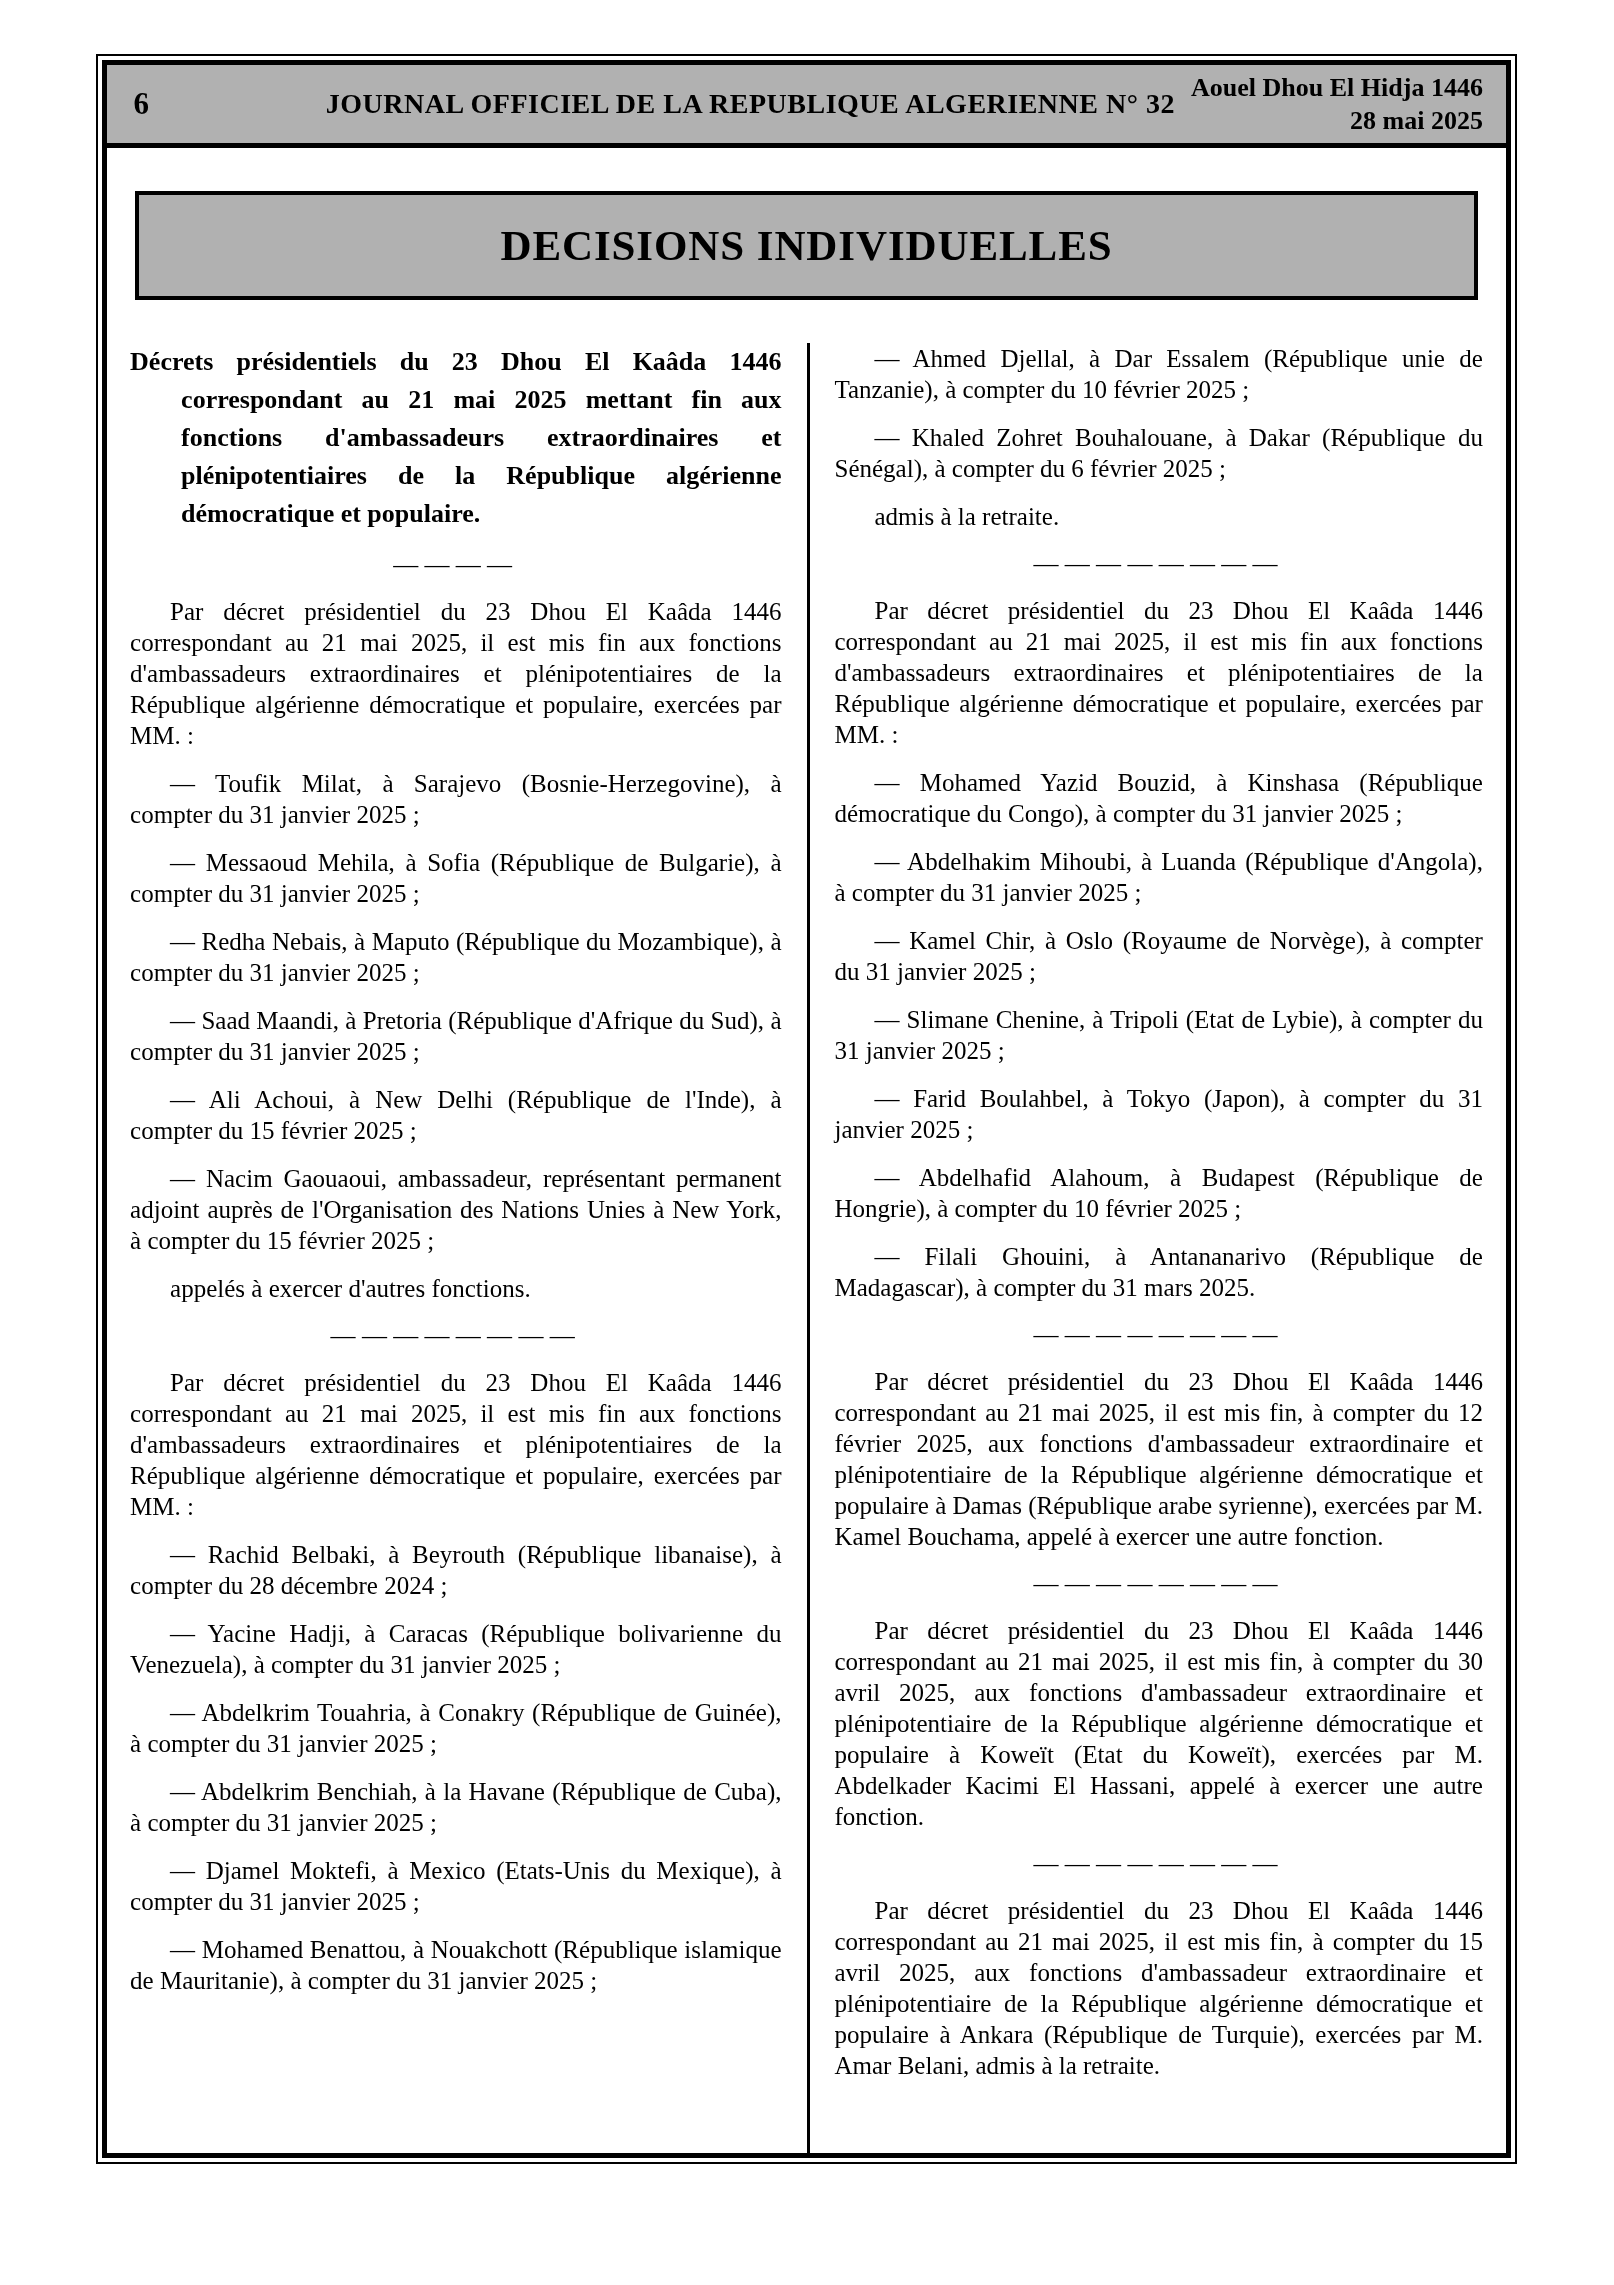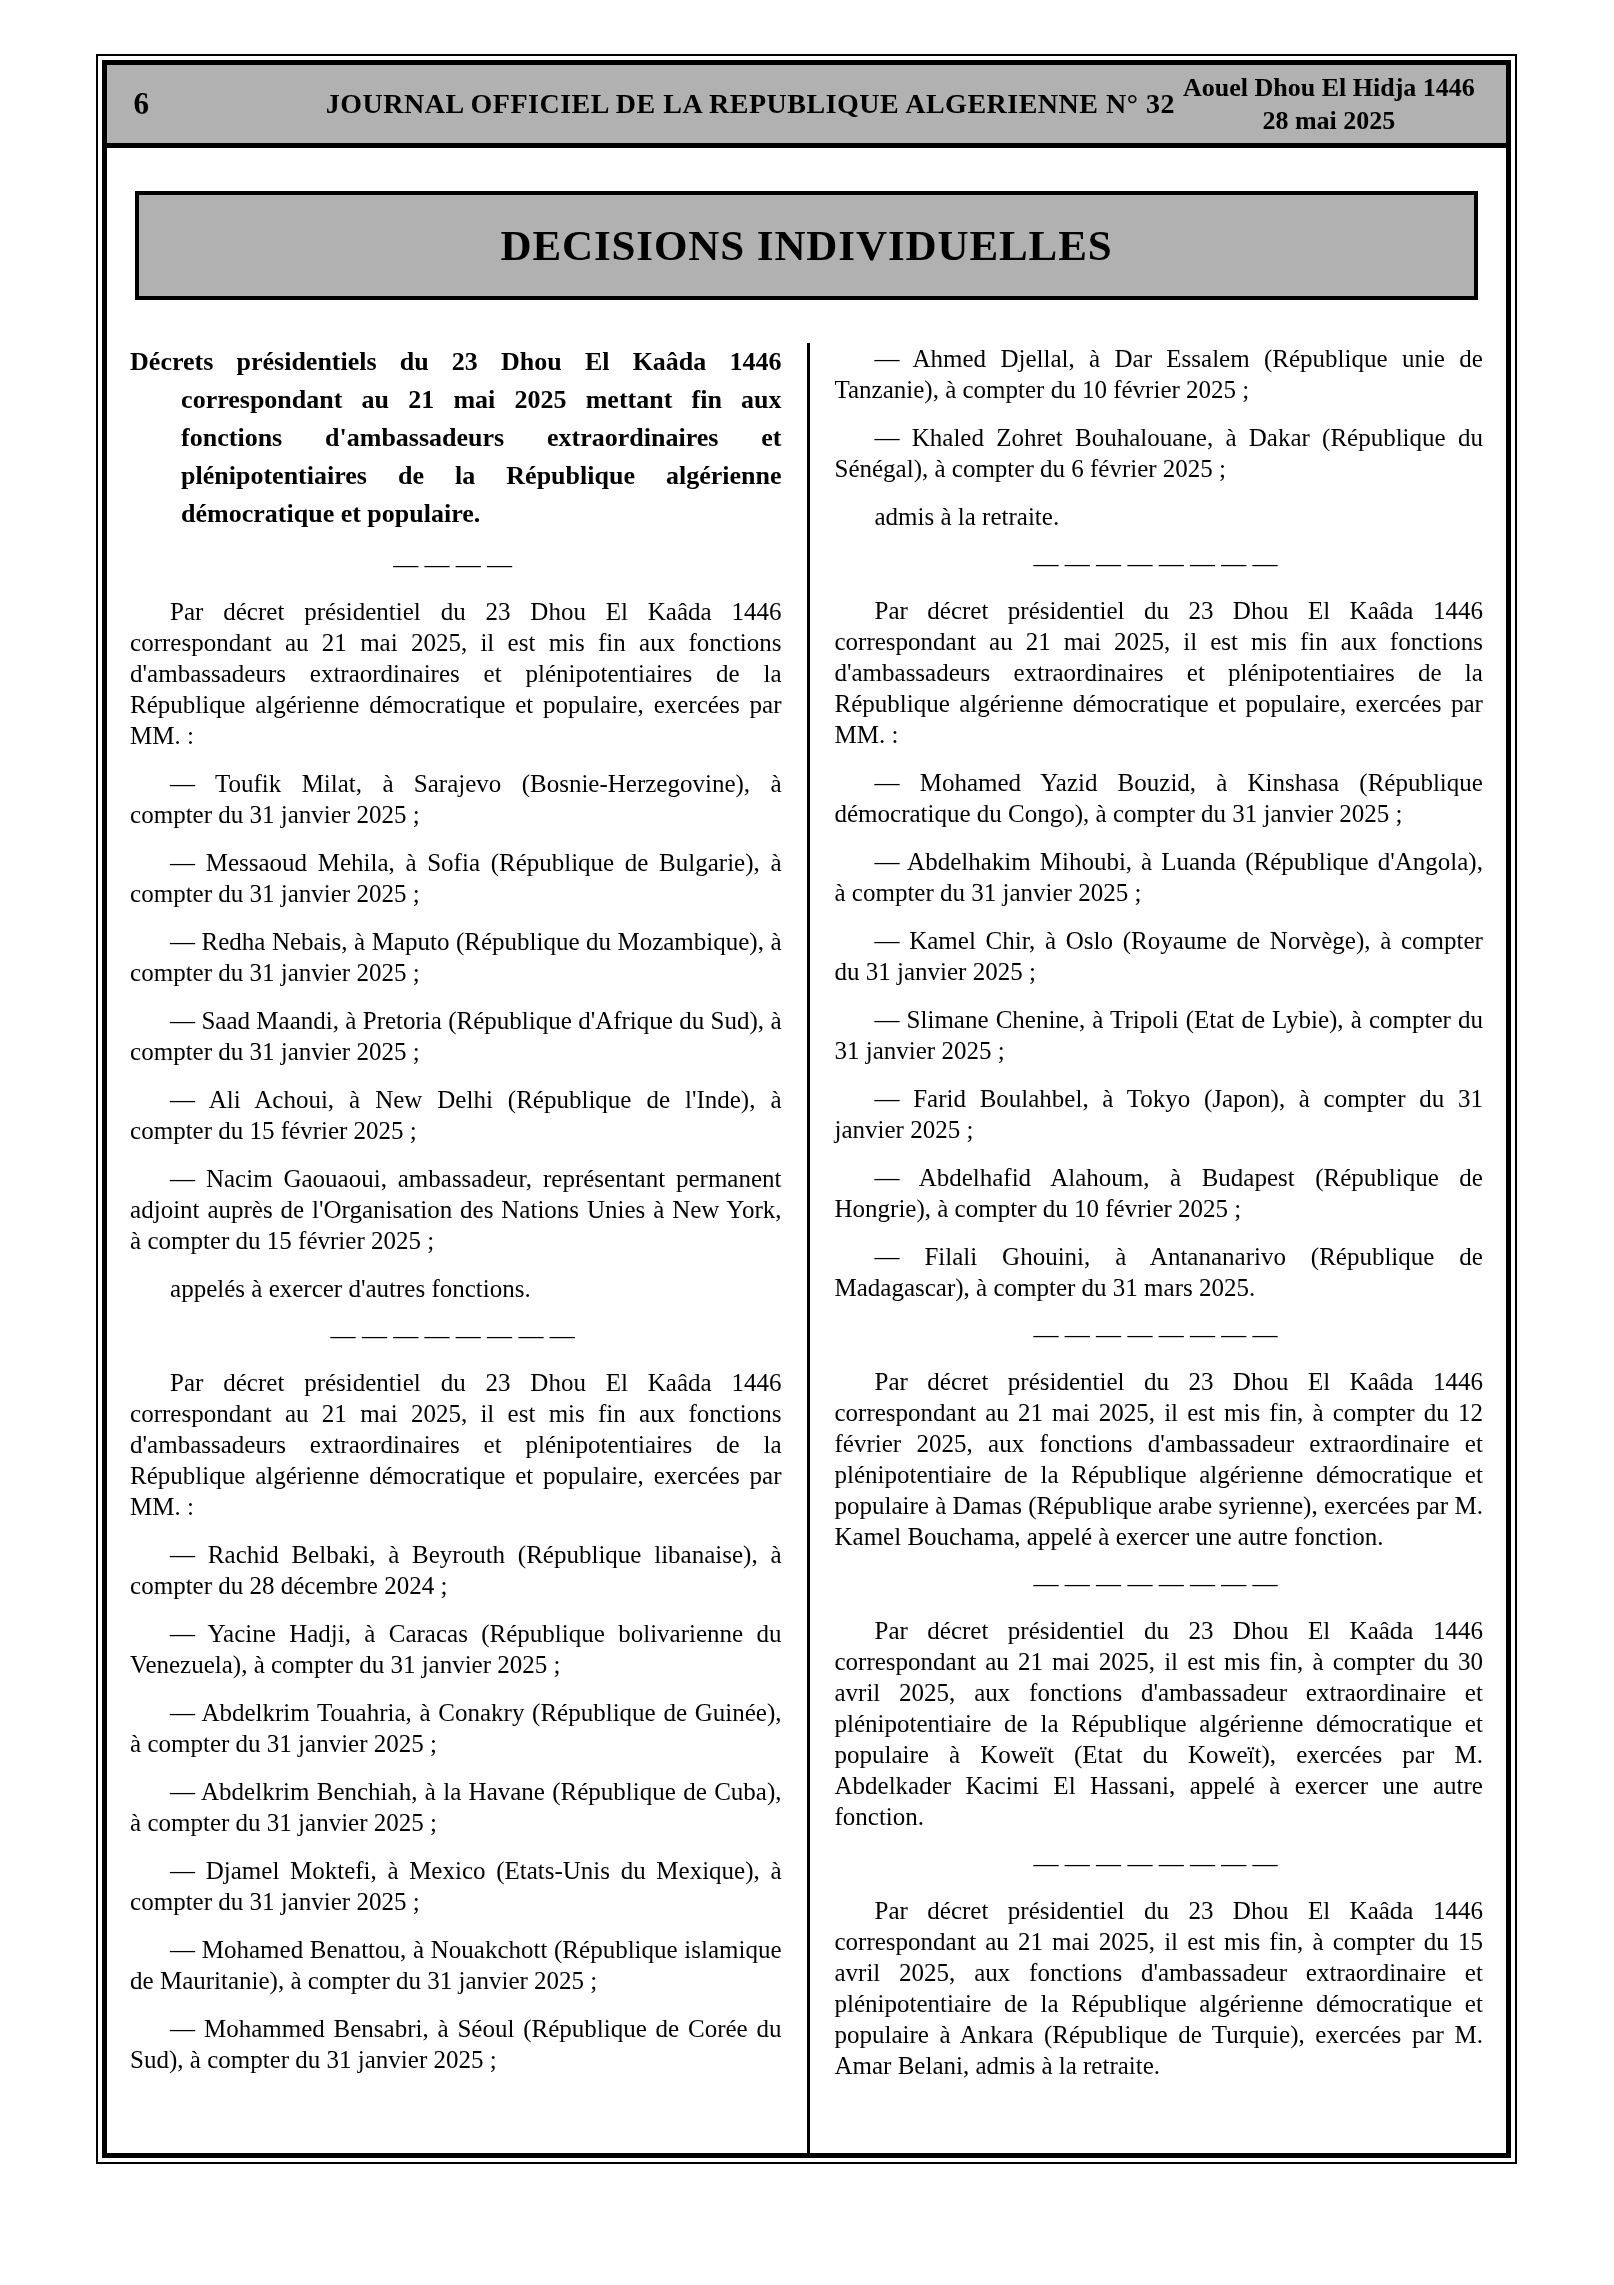--- a/index.html
+++ b/index.html
@@ -43,21 +43,21 @@
   .journal-title {
     flex: 1 1 auto;
     text-align: right;
     font-size: 28px;
     font-weight: bold;
     letter-spacing: 0.5px;
     white-space: nowrap;
   }
   .dates {
     flex: 0 0 308px;
-    text-align: center;
+    text-align: right;
     font-size: 26px;
     font-weight: bold;
     line-height: 33px;
   }
   .date-line { display: block; }
   .content {
     flex: 1 1 auto;
     min-height: 0;
     display: flex;
     flex-direction: column;
@@ -148,21 +148,20 @@
             <p class="block item">— Nacim Gaouaoui, ambassadeur, représentant permanent adjoint auprès de l'Organisation des Nations Unies à New York, à compter du 15 février 2025 ;</p>
             <p class="block note">appelés à exercer d'autres fonctions.</p>
             <p class="block sep8">————————</p>
             <p class="block paragraph">Par décret présidentiel du 23 Dhou El Kaâda 1446 correspondant au 21 mai 2025, il est mis fin aux fonctions d'ambassadeurs extraordinaires et plénipotentiaires de la République algérienne démocratique et populaire, exercées par MM. :</p>
             <p class="block item">— Rachid Belbaki, à Beyrouth (République libanaise), à compter du 28 décembre 2024 ;</p>
             <p class="block item">— Yacine Hadji, à Caracas (République bolivarienne du Venezuela), à compter du 31 janvier 2025 ;</p>
             <p class="block item">— Abdelkrim Touahria, à Conakry (République de Guinée), à compter du 31 janvier 2025 ;</p>
             <p class="block item">— Abdelkrim Benchiah, à la Havane (République de Cuba), à compter du 31 janvier 2025 ;</p>
             <p class="block item">— Djamel Moktefi, à Mexico (Etats-Unis du Mexique), à compter du 31 janvier 2025 ;</p>
             <p class="block item">— Mohamed Benattou, à Nouakchott (République islamique de Mauritanie), à compter du 31 janvier 2025 ;</p>
-            <p class="block item">— Mohammed Bensabri, à Séoul (République de Corée du Sud), à compter du 31 janvier 2025 ;</p>
           </div>
         <div class="col col-right">
             <p class="block item">— Ahmed Djellal, à Dar Essalem (République unie de Tanzanie), à compter du 10 février 2025 ;</p>
             <p class="block item">— Khaled Zohret Bouhalouane, à Dakar (République du Sénégal), à compter du 6 février 2025 ;</p>
             <p class="block note">admis à la retraite.</p>
             <p class="block sep8">————————</p>
             <p class="block paragraph">Par décret présidentiel du 23 Dhou El Kaâda 1446 correspondant au 21 mai 2025, il est mis fin aux fonctions d'ambassadeurs extraordinaires et plénipotentiaires de la République algérienne démocratique et populaire, exercées par MM. :</p>
             <p class="block item">— Mohamed Yazid Bouzid, à Kinshasa (République démocratique du Congo), à compter du 31 janvier 2025 ;</p>
             <p class="block item">— Abdelhakim Mihoubi, à Luanda (République d'Angola), à compter du 31 janvier 2025 ;</p>
             <p class="block item">— Kamel Chir, à Oslo (Royaume de Norvège), à compter du 31 janvier 2025 ;</p>

